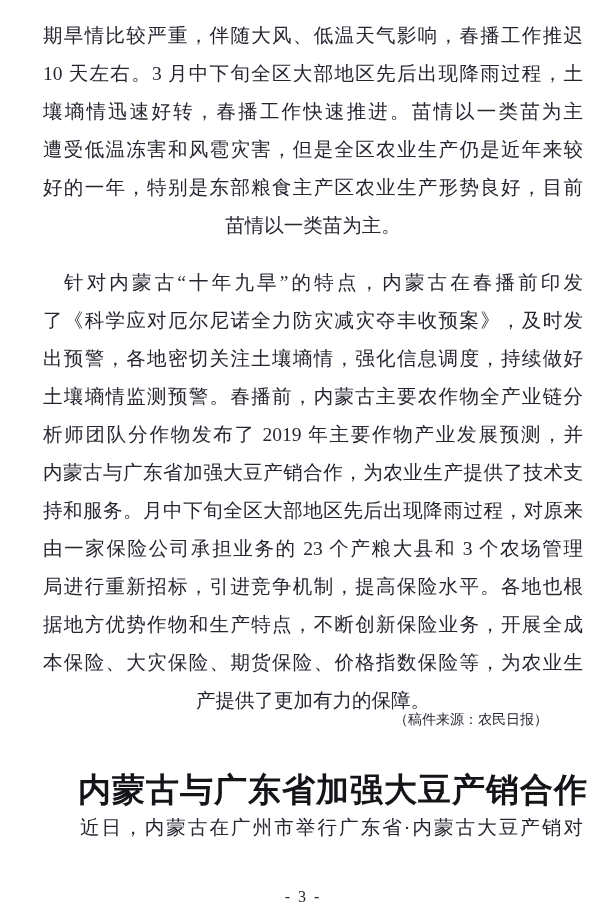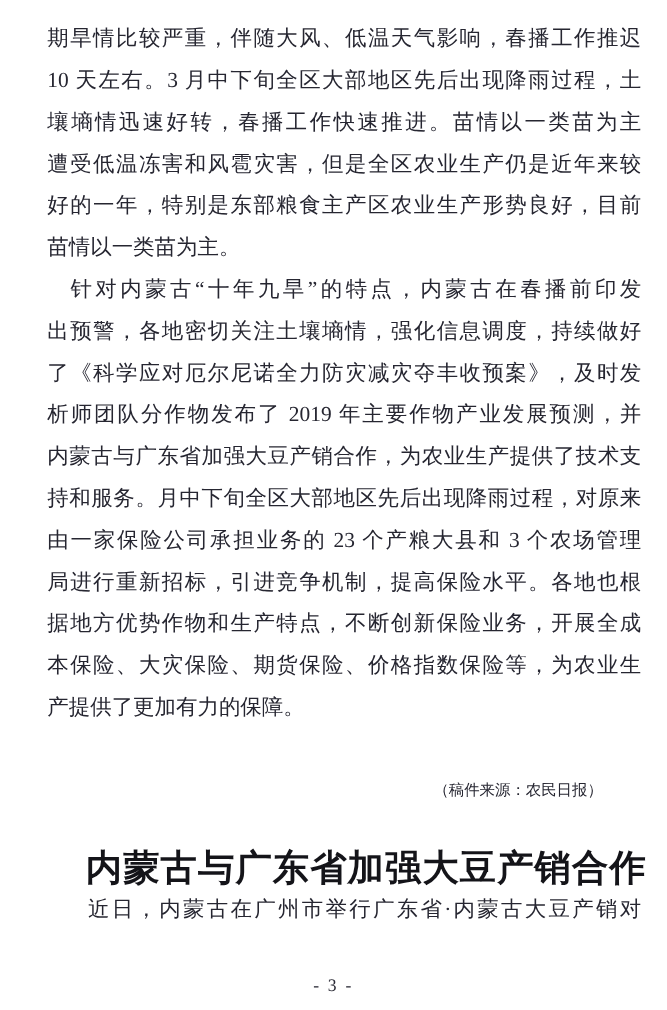--- a/index.html
+++ b/index.html
@@ -20,22 +20,22 @@
     height:38px;
     line-height:38px;
     font-size:19.5px;
     color:#262631;
   }
   .line.j{
     text-align:justify;
     text-align-last:justify;
     text-justify:inter-character;
   }
-  .line.nj{text-align:left;}
-  .ind-1{text-indent:21px;}
+  .line.nj{text-align:center;}
+  .ind-1{text-indent:21px;margin-top:19px;}
   .ind-2{text-indent:37px;}
   .source{
     position:absolute;
     left:0;top:684px;width:540px;
     height:38px;line-height:38px;
     font-size:14px;
     text-align:right;
     padding-right:35px;
     box-sizing:border-box;
     color:#262631;
@@ -73,22 +73,23 @@
 <div class="page">
   <div class="column">
     <div id="body-lines">
         <div class="line j">期旱情比较严重，伴随大风、低温天气影响，春播工作推迟</div>
         <div class="line j">10 天左右。3 月中下旬全区大部地区先后出现降雨过程，土</div>
         <div class="line j">壤墒情迅速好转，春播工作快速推进。苗情以一类苗为主</div>
         <div class="line j">遭受低温冻害和风雹灾害，但是全区农业生产仍是近年来较</div>
         <div class="line j">好的一年，特别是东部粮食主产区农业生产形势良好，目前</div>
         <div class="line nj">苗情以一类苗为主。</div>
         <div class="line j ind-1">针对内蒙古“十年九旱”的特点，内蒙古在春播前印发</div>
+        <div class="line j">了《科学应对厄尔尼诺全力防灾减灾夺丰收预案》，及时发</div>
         <div class="line j">出预警，各地密切关注土壤墒情，强化信息调度，持续做好</div>
-        <div class="line j">了《科学应对厄尔尼诺全力防灾减灾夺丰收预案》，及时发</div>
+        <div class="line j">土壤墒情监测预警。春播前，内蒙古主要农作物全产业链分</div>
         <div class="line j">析师团队分作物发布了 2019 年主要作物产业发展预测，并</div>
         <div class="line j">内蒙古与广东省加强大豆产销合作，为农业生产提供了技术支</div>
         <div class="line j">持和服务。月中下旬全区大部地区先后出现降雨过程，对原来</div>
         <div class="line j">由一家保险公司承担业务的 23 个产粮大县和 3 个农场管理</div>
         <div class="line j">局进行重新招标，引进竞争机制，提高保险水平。各地也根</div>
         <div class="line j">据地方优势作物和生产特点，不断创新保险业务，开展全成</div>
         <div class="line j">本保险、大灾保险、期货保险、价格指数保险等，为农业生</div>
         <div class="line nj">产提供了更加有力的保障。</div>
       </div>
     <div class="source">（稿件来源：农民日报）</div>

